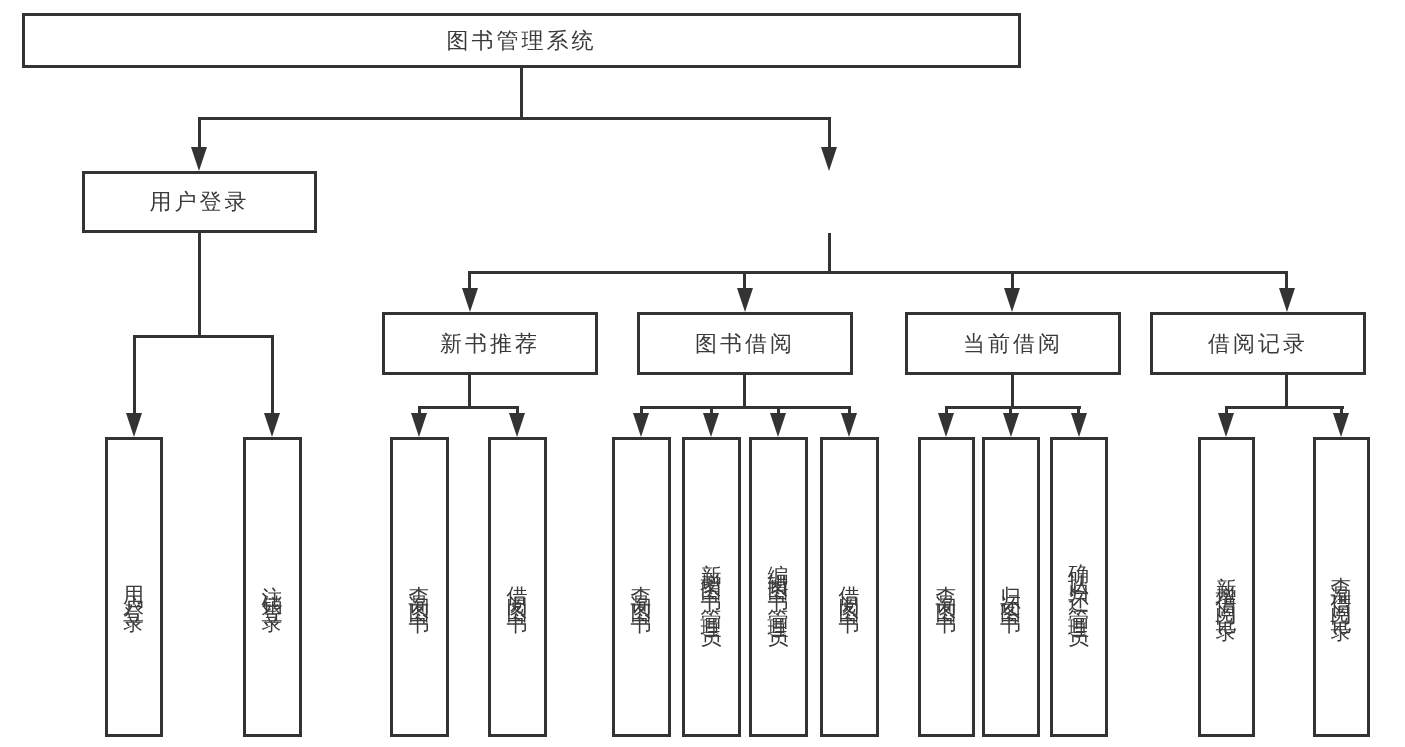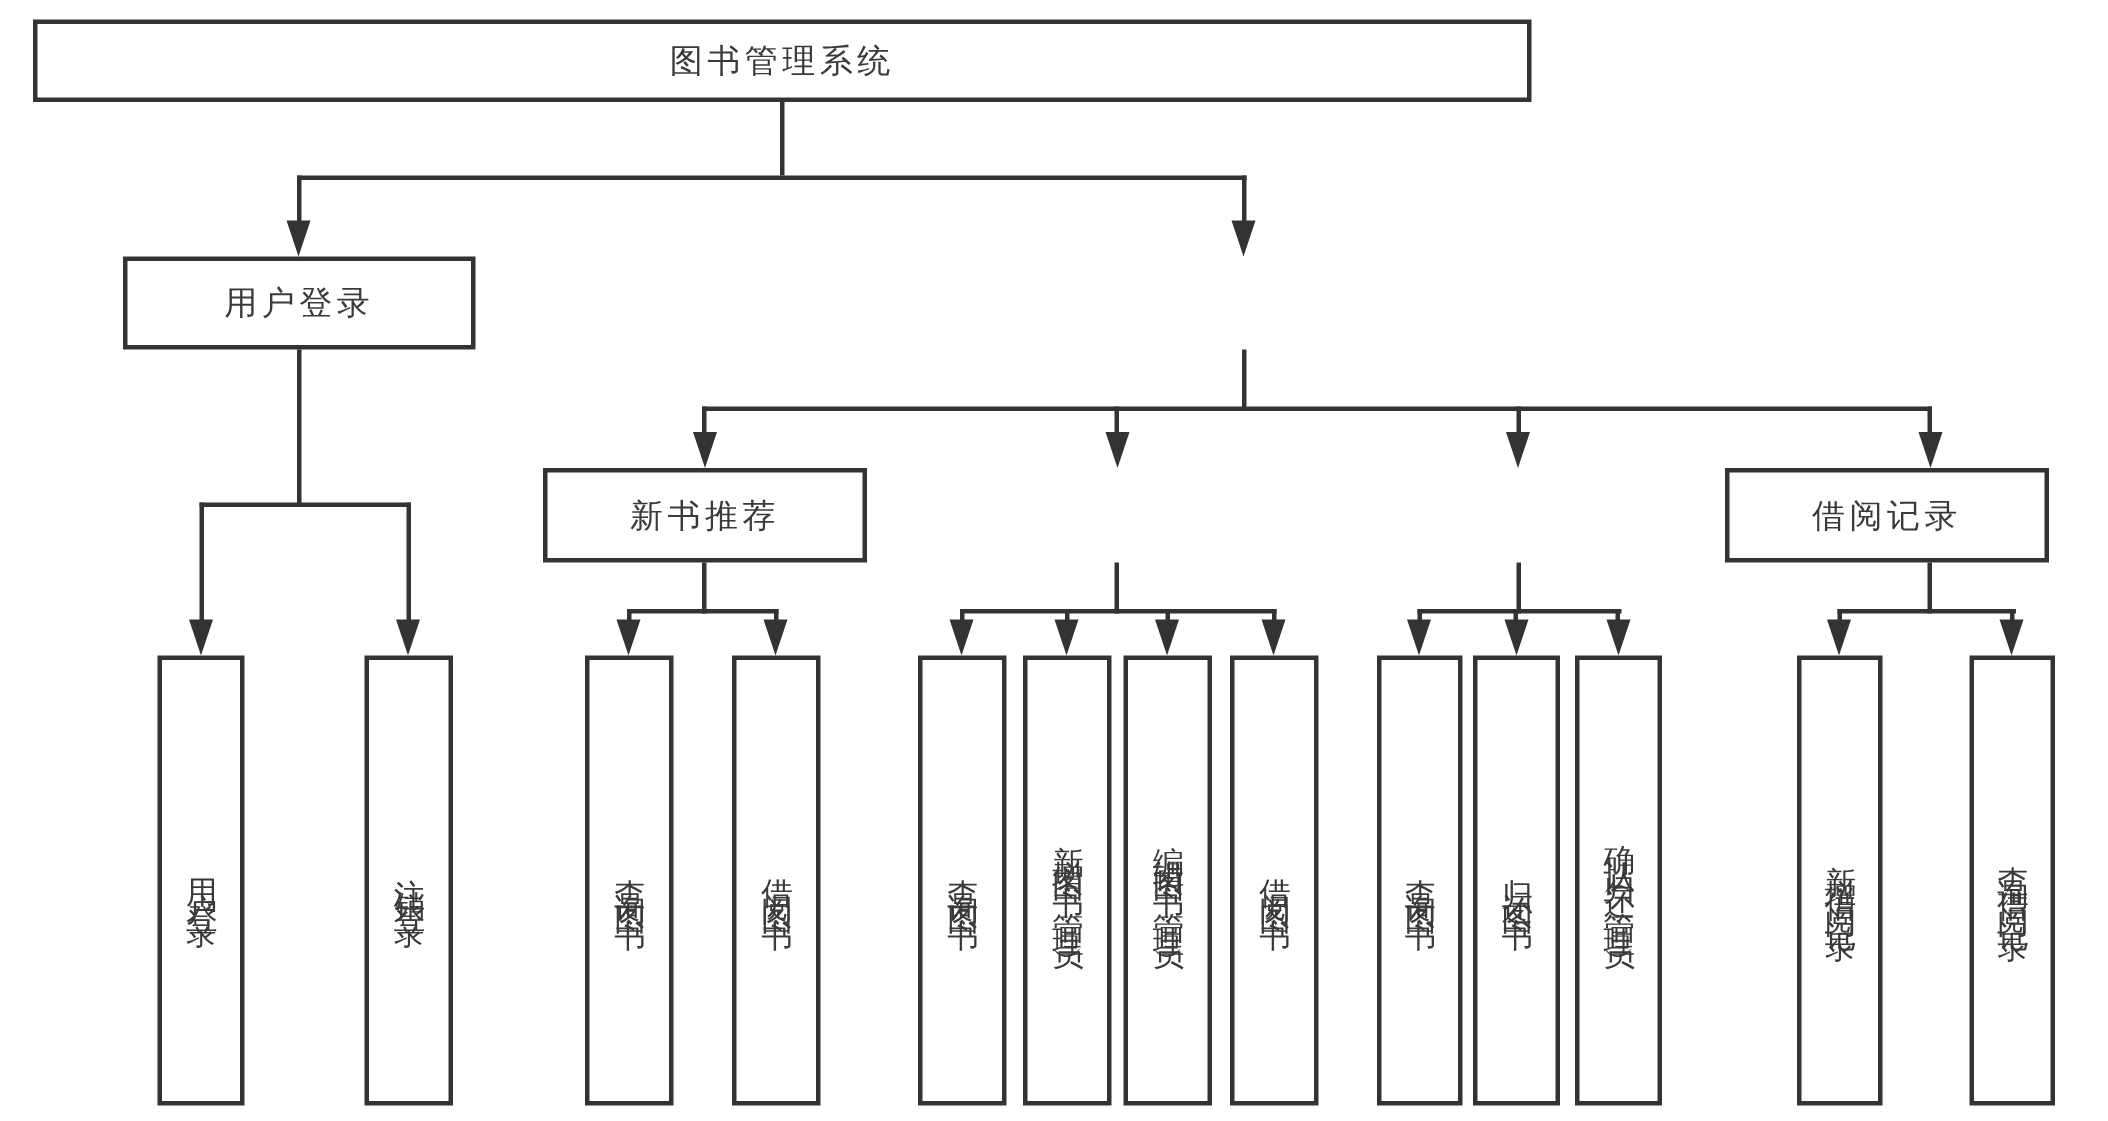--- a/index.html
+++ b/index.html
@@ -60,22 +60,28 @@
   <div class="hline" style="left:468px;top:271px;width:820px"></div>
   <div class="vline" style="left:468px;top:271px;height:18px"></div>
   <div class="arrow" style="left:462px;top:288px"></div>
   <div class="vline" style="left:743px;top:271px;height:18px"></div>
   <div class="arrow" style="left:737px;top:288px"></div>
   <div class="vline" style="left:1011px;top:271px;height:18px"></div>
   <div class="arrow" style="left:1004px;top:288px"></div>
   <div class="vline" style="left:1285px;top:271px;height:18px"></div>
   <div class="arrow" style="left:1279px;top:288px"></div>
 
-  <div class="box h" style="left:362px;top:312px;width:216px;height:63px">
+  <div class="box h" style="left:382px;top:312px;width:216px;height:63px">
     <span>新书推荐</span>
+  </div>
+  <div class="box h" style="left:637px;top:312px;width:216px;height:63px">
+    <span>图书借阅</span>
+  </div>
+  <div class="box h" style="left:905px;top:312px;width:216px;height:63px">
+    <span>当前借阅</span>
   </div>
   <div class="box h" style="left:1150px;top:312px;width:216px;height:63px">
     <span>借阅记录</span>
   </div>
 
   <div class="vline" style="left:468px;top:375px;height:34px"></div>
   <div class="hline" style="left:418px;top:406px;width:101px"></div>
   <div class="vline" style="left:418px;top:406px;height:9px"></div>
   <div class="arrow" style="left:411px;top:413px"></div>
   <div class="vline" style="left:516px;top:406px;height:9px"></div>

